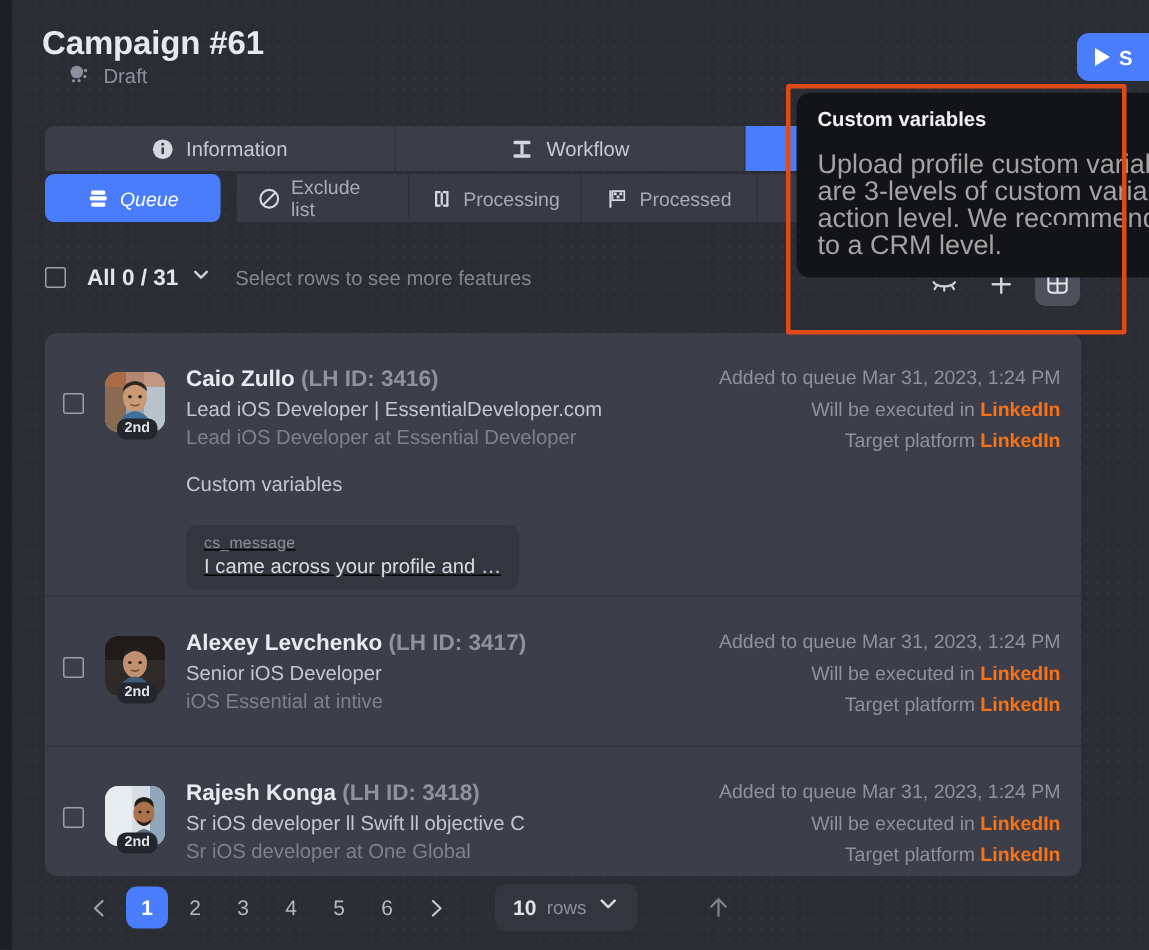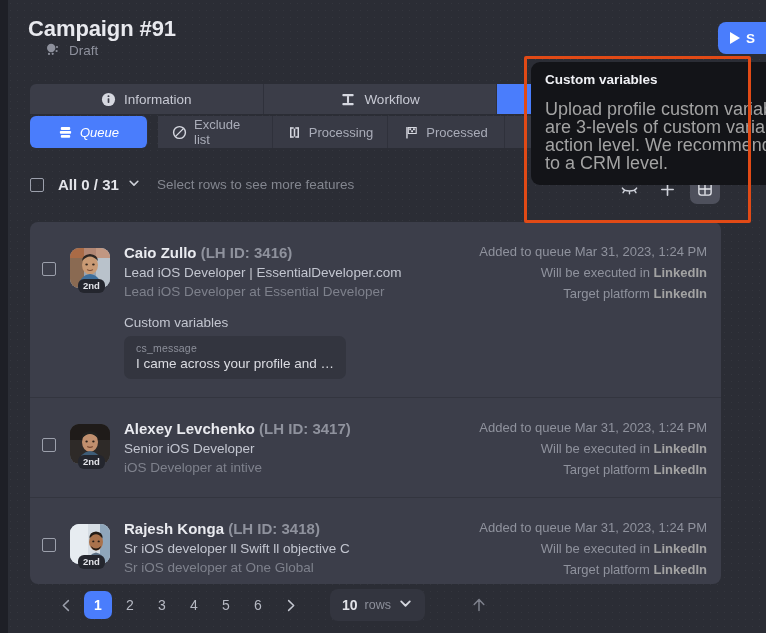--- a/index.html
+++ b/index.html
@@ -138,30 +138,31 @@
     padding: 2px 5px; border-radius: 6px;
     line-height: 1.1;
   }
   .who { flex: 1 1 auto; min-width: 0; padding-top: 8px; }
   .nameline { font-size: 15px; font-weight: bold; color: #e9eaef; white-space: nowrap; }
   .nameline .lhid { color: #8f929d; font-weight: bold; }
   .headline { font-size: 13.5px; color: #c3c6d0; margin-top: 4px; white-space: nowrap; }
   .subline { font-size: 13.5px; color: #7e818c; margin-top: 4px; white-space: nowrap; }
   .cv-title { font-size: 13.5px; color: #c3c6d0; margin-top: 16px; }
   .cv-chip {
-    margin-top: 6px;
+    margin-top: 20px;
     display: inline-block;
     background: #33353f; border-radius: 7px;
     padding: 6px 12px 8px 12px;
+    text-decoration: underline;
   }
   .cv-key { font-size: 10.5px; color: #8d909b; letter-spacing: .2px; }
   .cv-val { font-size: 13.5px; color: #dbdce2; margin-top: 2px; }
   .meta { text-align: right; padding-top: 8px; flex: none; width: 250px; }
   .meta div { font-size: 13px; color: #8f929d; margin-bottom: 6px; white-space: nowrap; }
-  .meta b { color: #a3a3a3; font-weight: bold; }
+  .meta b { color: #f97316; font-weight: bold; }
 
   
   .pager {
     position: absolute; left: 30px; bottom: 6px;
     width: 691px; height: 44px;
     display: flex; align-items: center; gap: 4px;
     padding-left: 22px;
   }
   .pg-arrow {
     width: 28px; height: 28px; display: flex; align-items: center; justify-content: center;
@@ -215,21 +216,21 @@
   
   .rail { position: absolute; left: 0; top: 0; width: 8px; height: 633px; background: #1e1f26; }
 </style>
 </head>
 <body>
 
 <div id="root">
 
   <div class="rail"></div>
 
-  <div class="page-title">Campaign #91</div>
+  <div class="page-title">Campaign #61</div>
 
   <div class="status-line">
     <span class="draft-dots">
       <svg width="16" height="16" viewBox="0 0 16 16">
         <circle cx="6.2" cy="6.0" r="4.2" fill="#8d909c"></circle>
         <circle cx="12.0" cy="5.0" r="1.1" fill="#8d909c"></circle>
         <circle cx="11.6" cy="9.0" r="1.1" fill="#8d909c"></circle>
         <circle cx="7.7" cy="11.8" r="1.1" fill="#8d909c"></circle>
         <circle cx="4.0" cy="11.9" r="1.1" fill="#8d909c"></circle>
       </svg>
@@ -427,21 +428,21 @@
           </svg>
         </span>
         <span class="badge-2nd">2nd</span>
       </span>
       <div class="who">
         <div class="nameline">
           <span>Alexey Levchenko</span>
           <span class="lhid">(LH ID: 3417)</span>
         </div>
         <div class="headline">Senior iOS Developer</div>
-        <div class="subline">iOS Developer at intive</div>
+        <div class="subline">iOS Essential at intive</div>
       </div>
       <div class="meta">
         <div>Added to queue Mar 31, 2023, 1:24 PM</div>
         <div>
           <span>Will be executed in</span>
           <b>LinkedIn</b>
         </div>
         <div>
           <span>Target platform</span>
           <b>LinkedIn</b>

